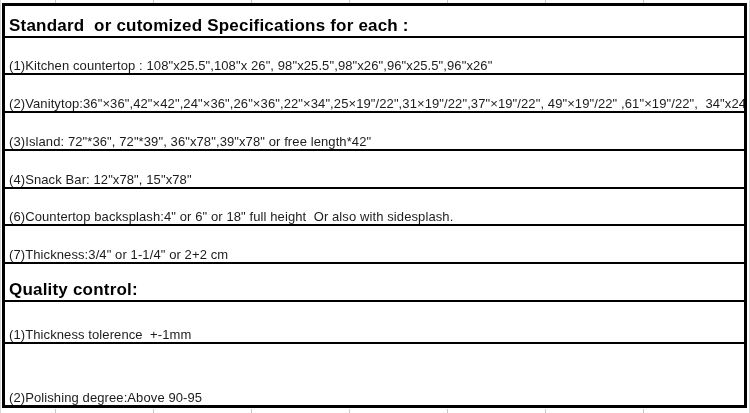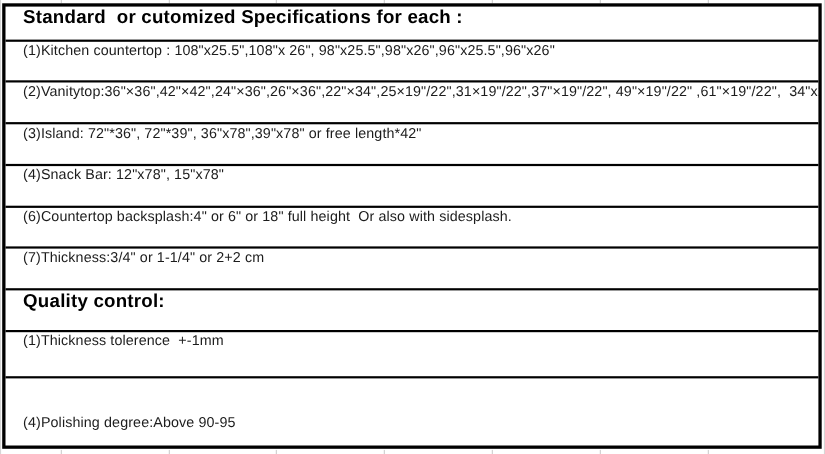--- a/index.html
+++ b/index.html
@@ -27,22 +27,22 @@
     position:absolute;left:2px;top:3px;
     width:745px;height:405px;
     box-sizing:border-box;
     border:3px solid #000000;
     background:#ffffff;
     display:flex;flex-direction:column;
   }
   .row{
     box-sizing:border-box;
     border-bottom:2px solid #000000;
-    display:flex;align-items:flex-start;
-    padding-left:16px;
+    display:flex;align-items:flex-end;
+    padding-left:4px;
     overflow:hidden;
   }
   .row:nth-child(1){height:32px;}
   .row:nth-child(2){height:37px;}
   .row:nth-child(3){height:38px;}
   .row:nth-child(4){height:38px;}
   .row:nth-child(5){height:38px;}
   .row:nth-child(6){height:37px;}
   .row:nth-child(7){height:38px;}
   .row:nth-child(8){height:38px;}
@@ -105,17 +105,17 @@
 
     <div class="row header-row">
       <span class="txt">Quality control:</span>
     </div>
 
     <div class="row">
       <span class="txt">(1)Thickness tolerence  +-1mm</span>
     </div>
 
     <div class="row">
-      <span class="txt">(4)Polishing degree:Above 90-95</span>
+      <span class="txt">(2)Polishing degree:Above 90-95</span>
     </div>
 
   </div>
 </div>
 
 </body></html>

